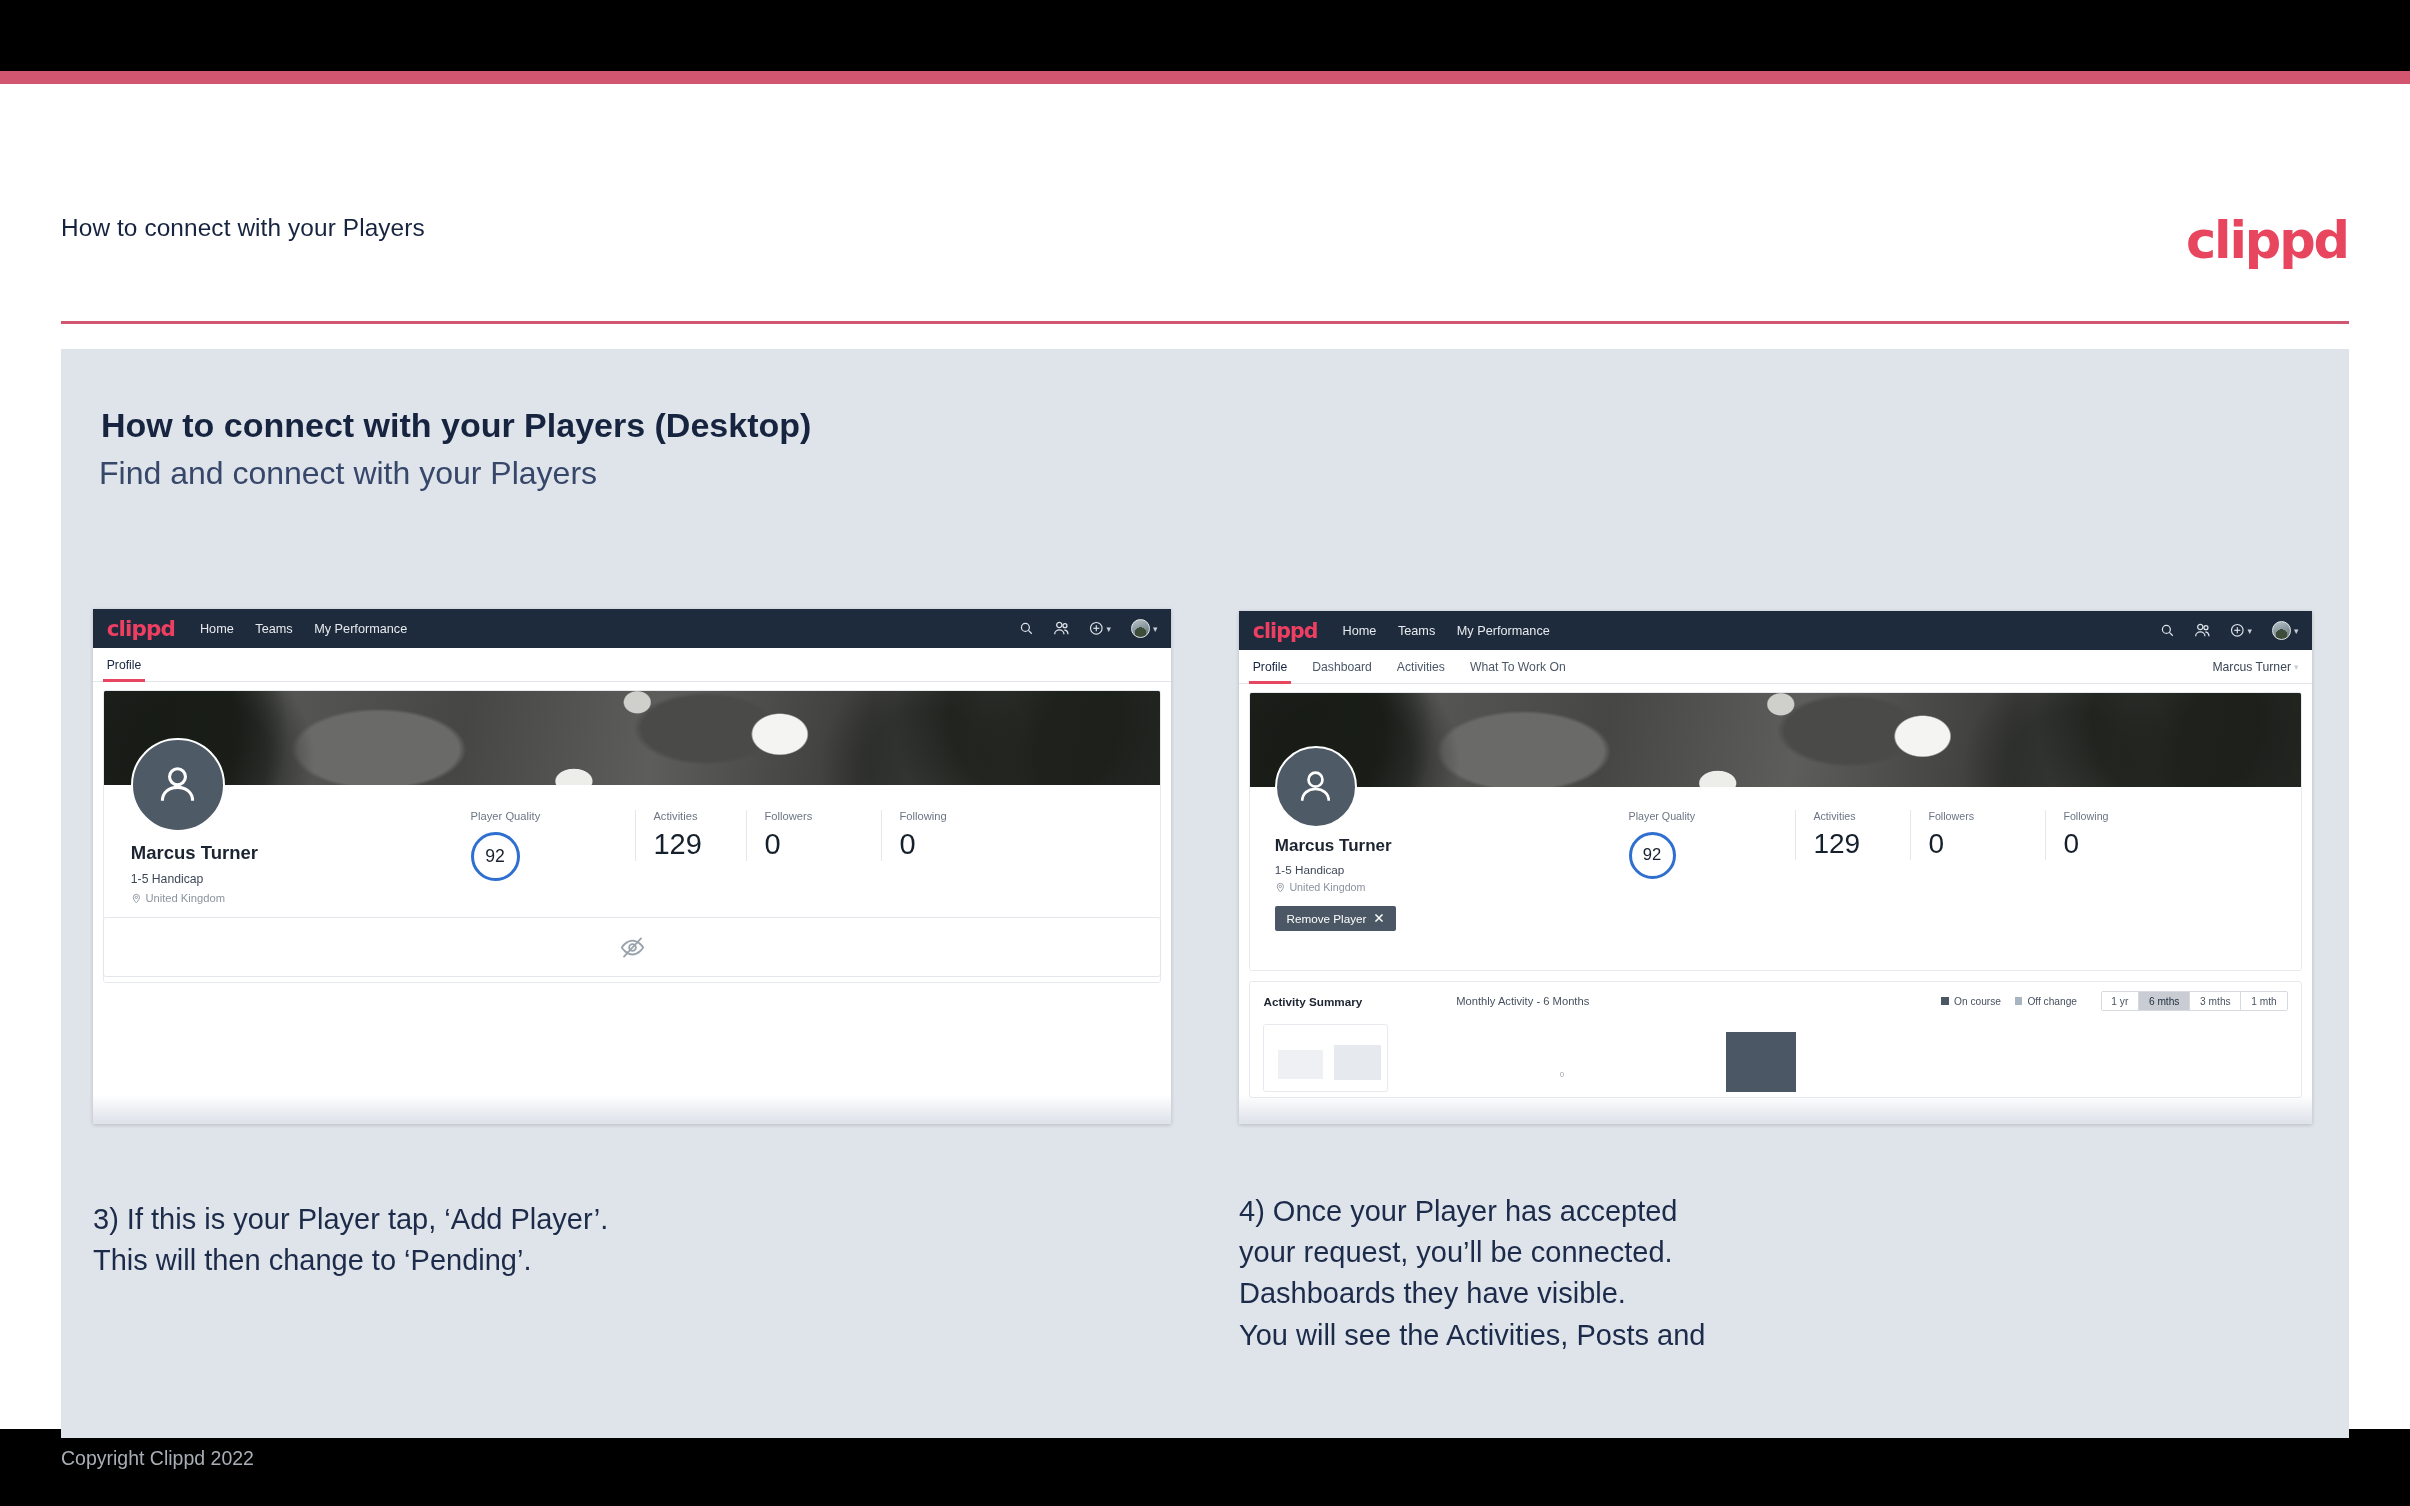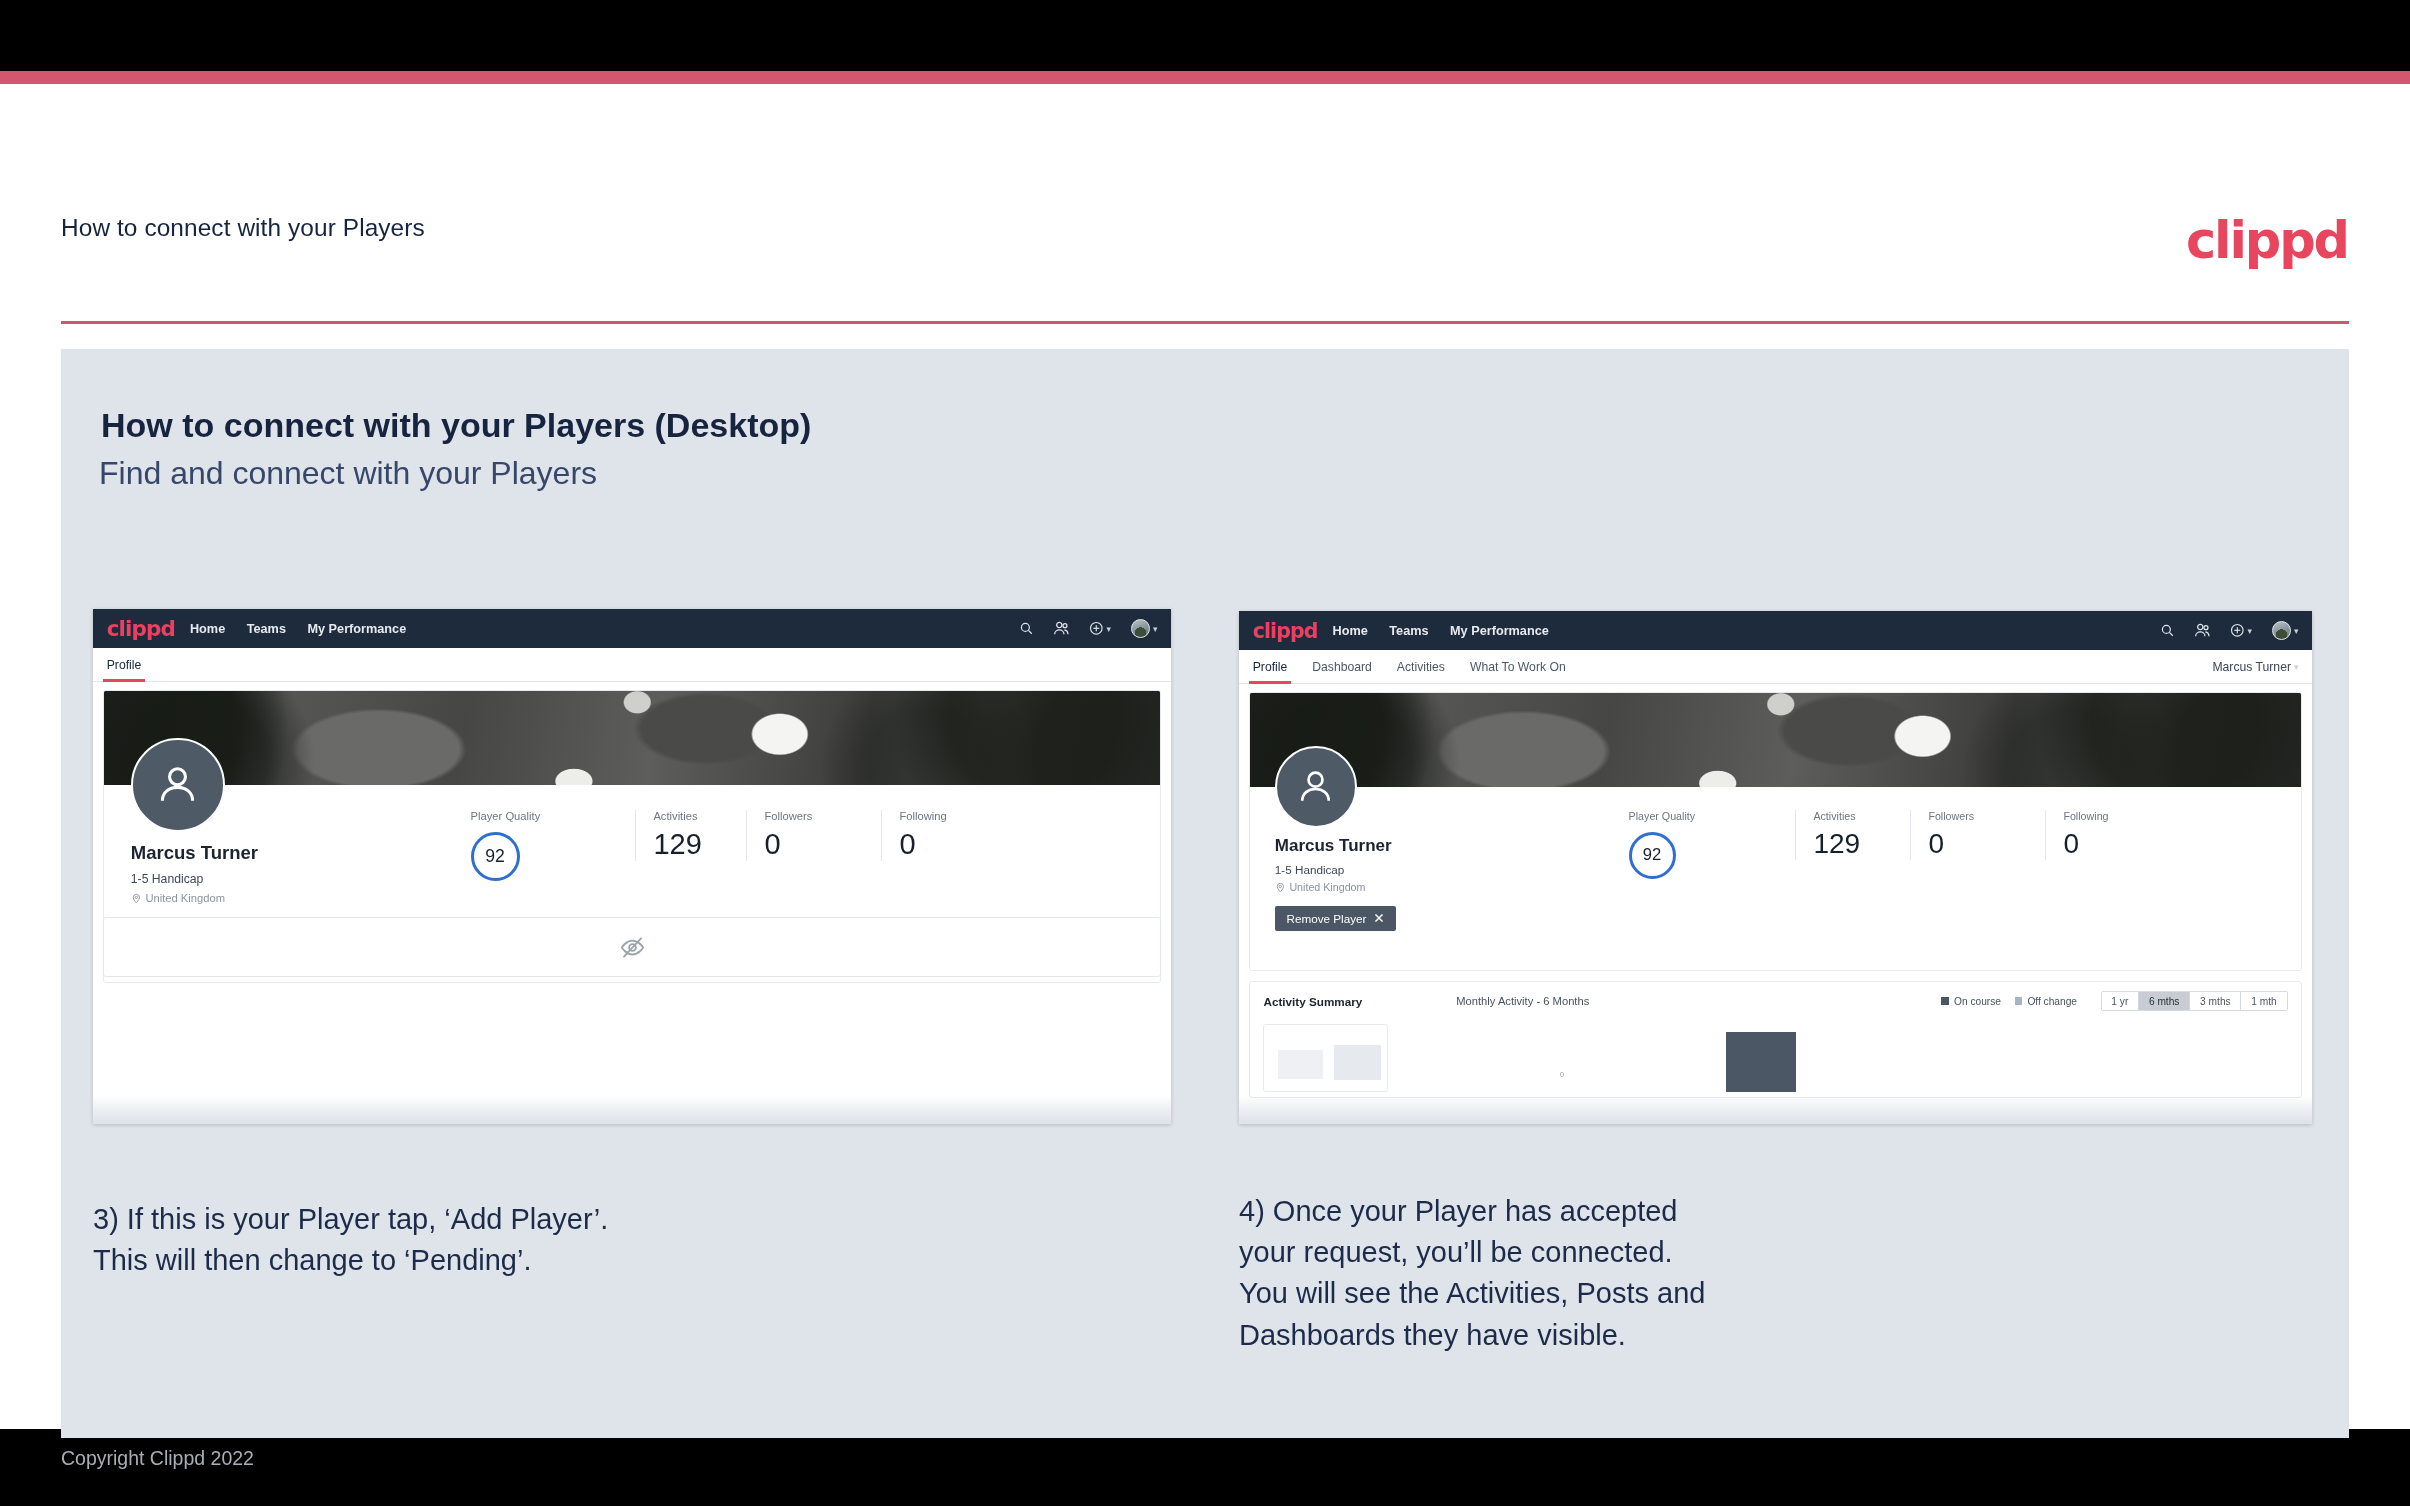--- a/index.html
+++ b/index.html
@@ -58,21 +58,21 @@
 
   .navbar { background:#1e2b3c; display:flex; align-items:center; height:100%; }
   .shot.left  .navbar { height:39px; padding:0 13.7px; }
   .shot.right .navbar { height:39px; padding:0 13.7px; }
   .nav-logo {
     color:#ee3e61; font-weight:bold; letter-spacing:-0.9px;
     font-family:"DejaVu Sans", sans-serif;
   }
   .shot.left  .nav-logo { font-size:21.5px; }
   .shot.right .nav-logo { font-size:20.5px; }
-  .nav-links { display:flex; gap:21.5px; margin-left:15px;font-weight:bold; }
+  .nav-links { display:flex; gap:21.5px; margin-left:25px; }
   .nav-link { color:#e7eaee; font-size:12.7px; white-space:nowrap; }
   .nav-icons { margin-left:auto; display:flex; align-items:center; gap:19.5px; }
   .nav-ico { color:#dfe4ea; display:flex; align-items:center; }
   .chev { font-size:8.8px; color:#c9ced6; margin-left:2.9px; }
   .avatar-sm {
     width:19.5px;height:19.5px;border-radius:50%;
     background:
       radial-gradient(circle at 50% 78%, #3d4d3a 0 38%, transparent 38%),
       linear-gradient(160deg,#b9c3c9 0%,#8d9aa1 45%,#5e6f66 100%);
     border:1px solid #e6eaee;
@@ -437,21 +437,21 @@
     </div>
 
     <div class="caption c3">
       <div>3) If this is your Player tap, ‘Add Player’.</div>
       <div>This will then change to ‘Pending’.</div>
     </div>
 
     <div class="caption c4">
       <div>4) Once your Player has accepted</div>
       <div>your request, you’ll be connected.</div>
+      <div>Dashboards they have visible.</div>
       <div>You will see the Activities, Posts and</div>
-      <div>Dashboards they have visible.</div>
     </div>
 
     <div class="footer">Copyright Clippd 2022</div>
 
   </div>
 </div>
 
 
 </body></html>

